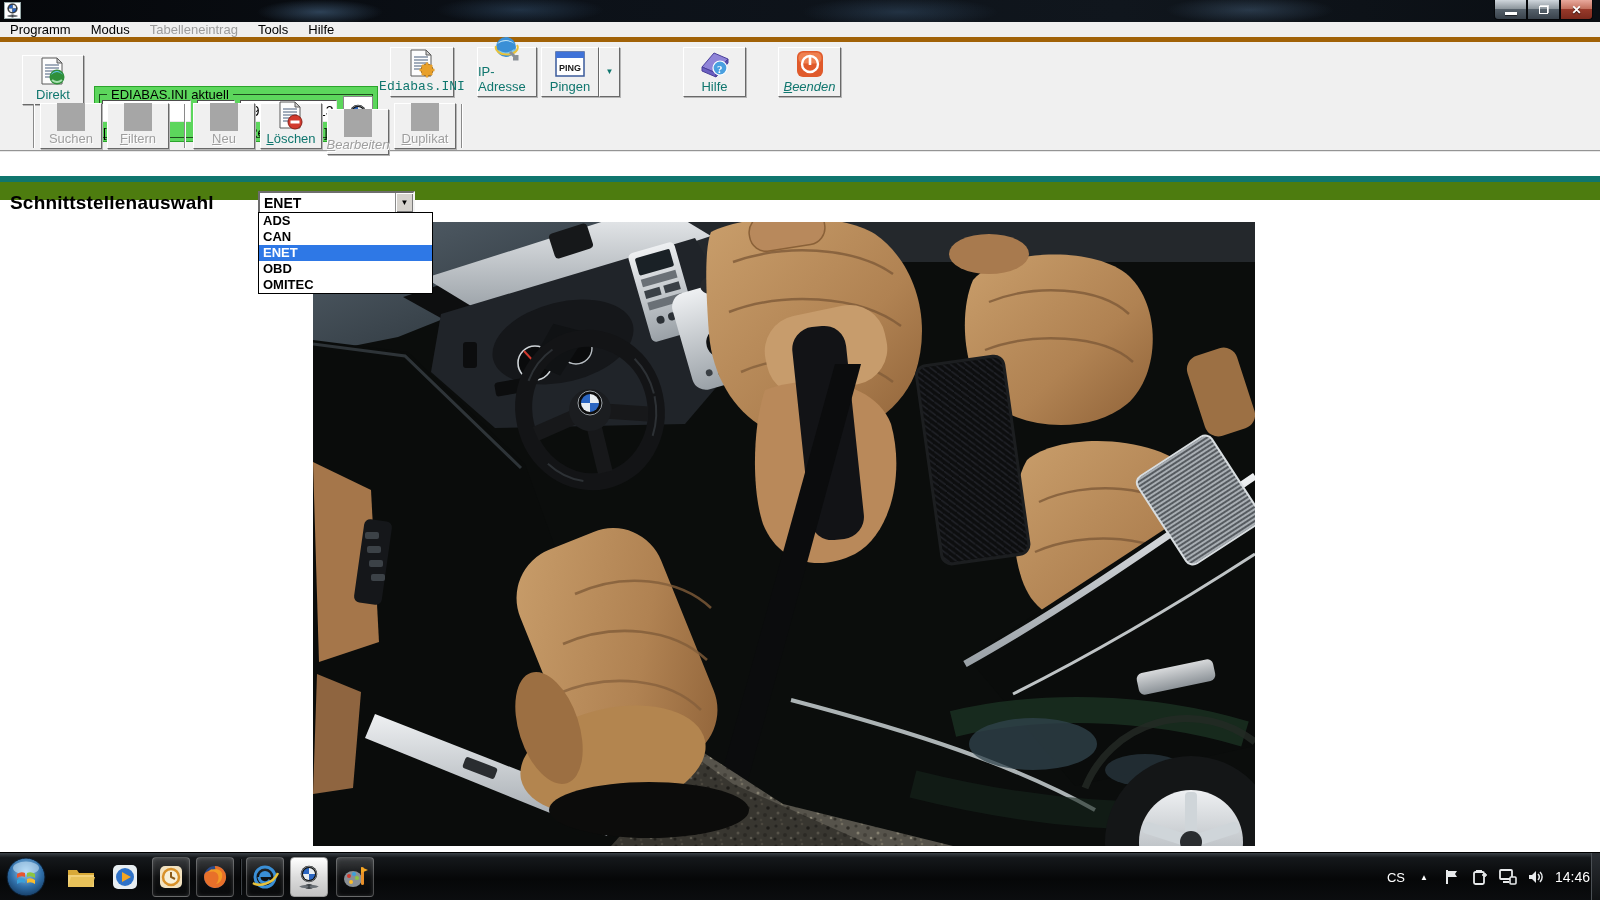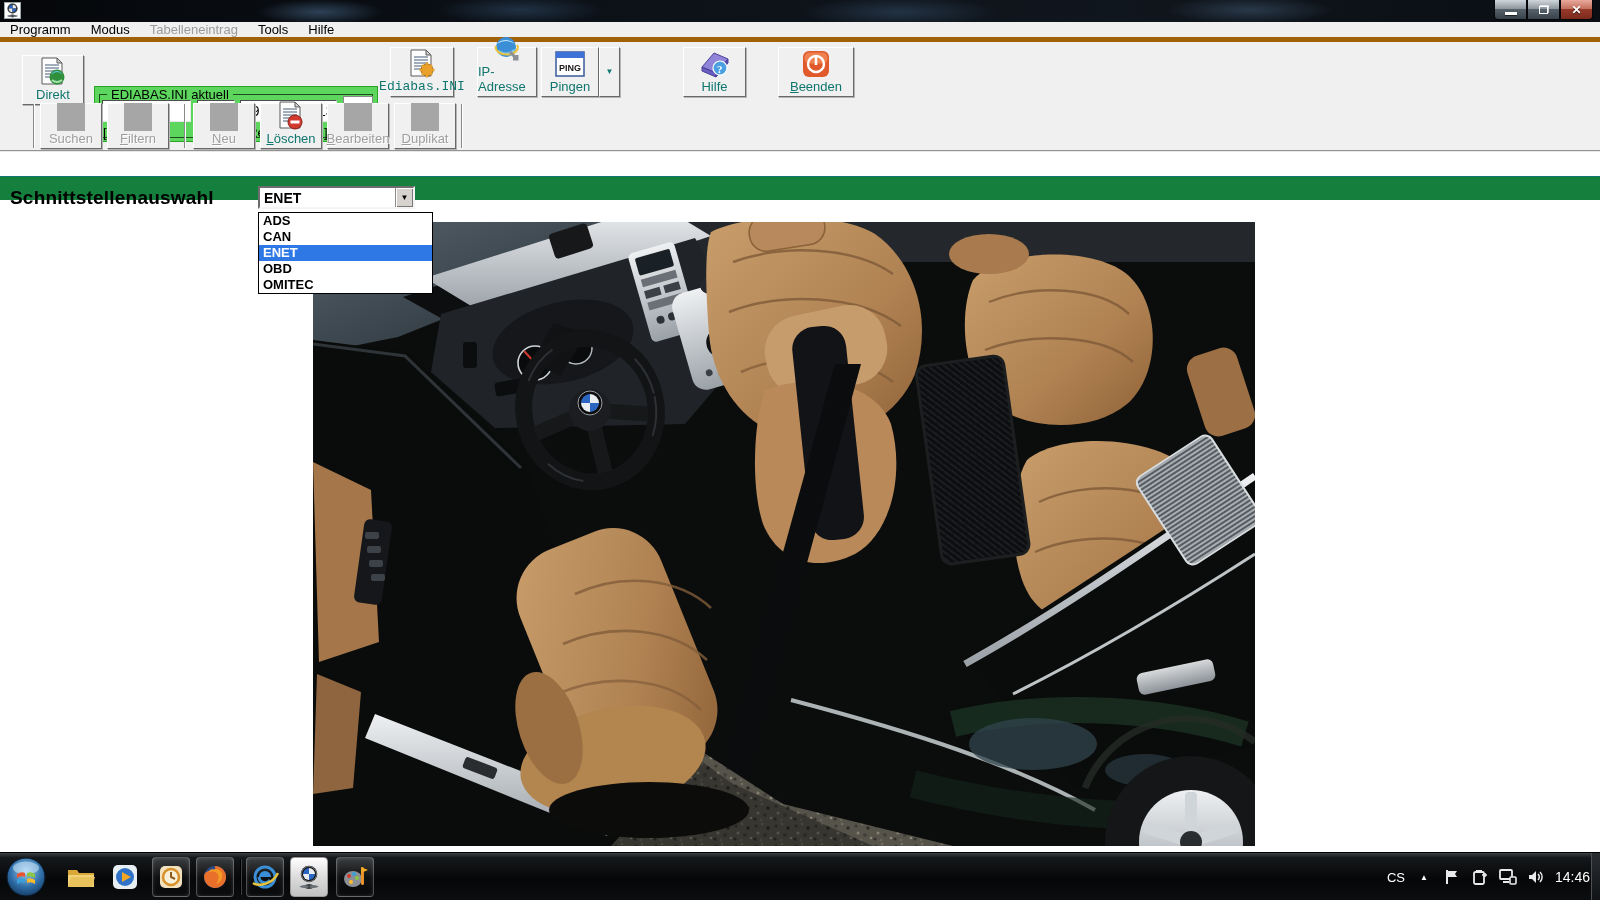--- a/index.html
+++ b/index.html
@@ -40,21 +40,21 @@
 
   
   #ediabas-group { left:94px; top:44px; width:284px; height:56px; background:#5cd65c; border:1px solid #2aa52a; font-size:13px; color:#000; }
   #ediabas-frame { position:absolute; left:4px; top:7px; right:4px; bottom:3px; border:1px solid #1d4d1d; }
   #ediabas-title { position:absolute; left:12px; top:0px; background:#5cd65c; padding:0 4px; font-size:13px; }
   .gin { position:absolute; background:#fff; border:1px solid; border-color:#4d4d4d #e8e8e8 #e8e8e8 #4d4d4d; font-size:14px; font-family:"Liberation Sans",sans-serif; padding:0 3px; color:#000; }
   .gcap { position:absolute; font-size:13px; color:#000; }
   #bmw-btn { position:absolute; left:248px; top:9px; width:30px; height:41px; background:#fff; border:1px solid #888; display:flex; flex-direction:column; align-items:center; justify-content:center; gap:1px; }
 
   
-  #iface-bar { left:0; top:176px; width:1600px; height:24px; background:#15803d; border-top:1px solid #0f766e; }
+  #iface-bar { left:0; top:176px; width:1600px; height:24px; background:#4d7c0f; border-top:6px solid #0f766e; }
   #iface-label { position:absolute; left:10px; top:0; height:41px; display:flex; align-items:center; font-size:19px; font-weight:bold; color:#000; letter-spacing:.2px; }
   #combo { position:absolute; left:258px; top:9px; width:157px; height:23px; background:#fff; border:2px solid; border-color:#6d6d6d #f4f4f4 #f4f4f4 #6d6d6d; display:flex; align-items:center; }
   #combo-value { flex:1; font-size:14px; font-weight:bold; padding-left:4px; }
   #combo-arrow { width:18px; height:100%; background:#d6d3ce; border-left:1px solid #8a8a8a; display:flex; align-items:center; justify-content:center; font-size:8px; color:#000; box-shadow:inset 1px 1px 0 #fff, inset -1px -1px 0 #7a7a7a; }
 
   
   #ddlist { left:258px; top:212px; width:175px; background:#fff; border:1px solid #000; z-index:30; }
   .dditem { height:16px; line-height:16px; font-size:13px; font-weight:bold; padding-left:4px; color:#000; }
   .dditem.selected { background:#2e78e6; color:#fff; }
 
@@ -224,21 +224,21 @@
           <path d="M4,18 L16,4 L30,10 L18,24 Z" fill="#8f84d8" stroke="#4a3f9a" stroke-width="1"></path>
           <path d="M4,18 L4,22 L18,28 L18,24 Z" fill="#6a5fc0" stroke="#4a3f9a" stroke-width="1"></path>
           <path d="M18,24 L18,28 L30,14 L30,10 Z" fill="#5a4fb0" stroke="#4a3f9a" stroke-width="1"></path>
           <circle cx="22" cy="19" r="7" fill="#4aa0e0" stroke="#fff" stroke-width="1.2"></circle>
           <text x="19" y="24" font-size="11" font-weight="bold" fill="#fff" font-family="Liberation Serif">?</text>
         </svg>
       </div>
       <span>Hilfe</span>
     </div>
 
-    <div class="tbtn" style="left:778px; top:5px; width:76px; height:50px;">
+    <div class="tbtn" style="left:778px; top:5px; width:63px; height:50px;font-style:italic;">
       <div class="ic">
         <svg width="30" height="30" viewBox="0 0 30 30">
           <rect x="2" y="2" width="26" height="26" rx="6" fill="#e05a2b"></rect>
           <rect x="3.5" y="3.5" width="23" height="11" rx="5" fill="#ef8050"></rect>
           <circle cx="15" cy="15" r="8" fill="none" stroke="#fff" stroke-width="2.4"></circle>
           <line x1="15" y1="8" x2="15" y2="16" stroke="#fff" stroke-width="2.6"></line>
         </svg>
       </div>
       <span><u>B</u>eenden</span>
     </div>
@@ -266,21 +266,21 @@
     <div class="tbtn" style="left:260px; top:61px; width:62px; height:46px;">
       <div class="ic">
         <svg width="26" height="30" viewBox="0 0 26 30">
           <use href="#doc-icon" width="24" height="28"></use>
           <circle cx="17" cy="21" r="7" fill="#d23a2e" stroke="#8a1f16" stroke-width="1"></circle>
           <rect x="12.5" y="19.5" width="9" height="3" fill="#fff"></rect>
         </svg>
       </div>
       <span><u>L</u>öschen</span>
     </div>
-    <div class="tbtn disabled" style="left:327px; top:61px; width:62px; height:46px;">
+    <div class="tbtn disabled" style="left:327px; top:67px; width:62px; height:46px;font-style:italic;">
       <div class="ic">
           <div class="grayblock"></div>
         </div>
       <span><u>B</u>earbeiten</span>
     </div>
     <div class="tbtn disabled" style="left:394px; top:61px; width:62px; height:46px;">
       <div class="ic">
           <div class="grayblock"></div>
         </div>
       <span><u>D</u>uplikat</span>

